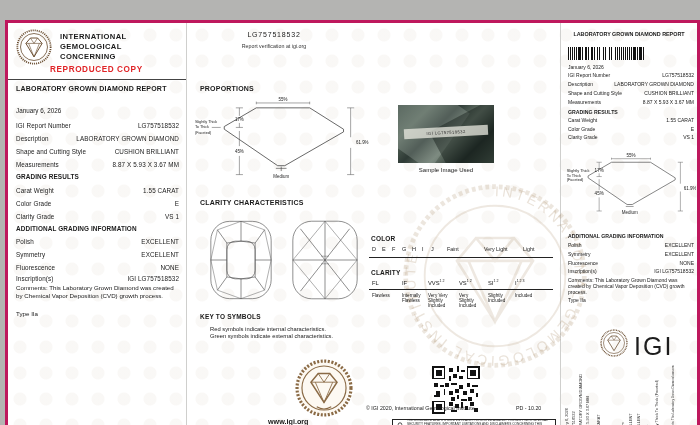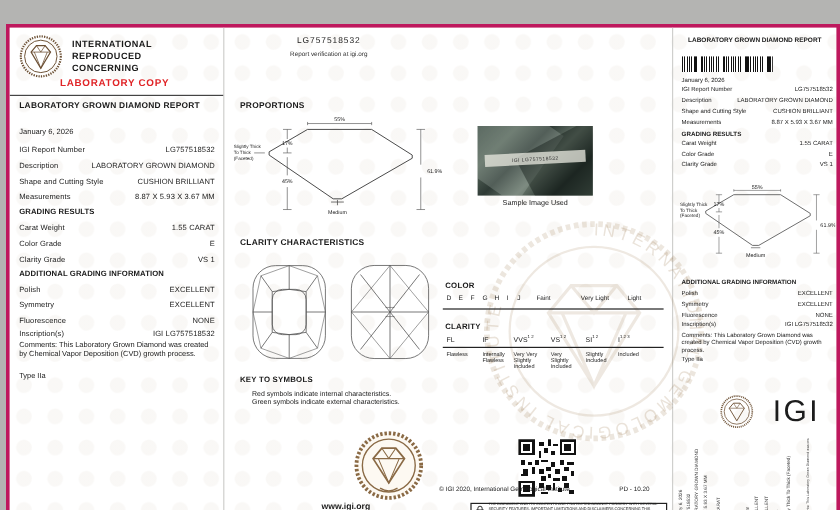--- a/index.html
+++ b/index.html
@@ -51,24 +51,24 @@
   <div class="abs" style="left:8px;top:6px;width:36px;height:36px">
     <svg width="36" height="36" viewBox="0 0 40 40">
       <circle cx="20" cy="20" r="18.5" fill="none" stroke="#6b4f33" stroke-width="2" stroke-dasharray="1.2,1.1"></circle>
       <circle cx="20" cy="20" r="15" fill="none" stroke="#6b4f33" stroke-width="0.9"></circle>
       <path d="M11 16 L16 10 H24 L29 16 L20 31 Z" fill="none" stroke="#6b4f33" stroke-width="1.1"></path>
       <path d="M11 16 H29 M16 10 L20 16 L24 10 M14 16 L20 31 L26 16" fill="none" stroke="#6b4f33" stroke-width="0.7"></path>
     </svg>
   </div>
   <div class="abs brand" style="left:52px;top:9px">
     <div>INTERNATIONAL</div>
-    <div>REPRODUCED</div>
+    <div>GEMOLOGICAL</div>
     <div>CONCERNING</div>
   </div>
-  <div class="abs red" style="left:42px;top:42px">LABORATORY COPY</div>
+  <div class="abs red" style="left:42px;top:42px">REPRODUCED COPY</div>
   <div class="hline" style="left:0;top:56px;width:178px"></div>
   <div class="abs h7" style="left:8px;top:62px">LABORATORY GROWN DIAMOND REPORT</div>
 
   <div class="abs" style="left:8px;top:84px;font-size:6.3px">January 6, 2026</div>
 
   <div class="row" style="top:99px">
     <span>IGI Report Number</span>
     <span>LG757518532</span>
   </div>
   <div class="row" style="top:112px">
@@ -390,21 +390,21 @@
     <span>Fluorescence</span>
         <span>NONE</span>
   </div>
   <div class="rrow" style="top:246px">
     <span>Inscription(s)</span>
         <span>IGI LG757518532</span>
   </div>
   <div class="abs" style="left:560px;top:254px;width:126px;font-size:5px;line-height:6px">Comments: This Laboratory Grown Diamond was created by Chemical Vapor Deposition (CVD) growth process.</div>
   <div class="abs" style="left:560px;top:274px;font-size:5px">Type IIa</div>
 
-  <div class="abs" style="left:592px;top:306px;display:flex;align-items:flex-start;gap:16px">
+  <div class="abs" style="left:592px;top:306px;display:flex;align-items:flex-end;gap:6px">
     <span>
       <svg width="28" height="28" viewBox="0 0 40 40">
         <circle cx="20" cy="20" r="18.5" fill="none" stroke="#6b4f33" stroke-width="2" stroke-dasharray="1.2,1.1"></circle>
         <circle cx="20" cy="20" r="15" fill="none" stroke="#6b4f33" stroke-width="0.9"></circle>
         <path d="M11 16 L16 10 H24 L29 16 L20 31 Z" fill="none" stroke="#6b4f33" stroke-width="1.1"></path>
         <path d="M11 16 H29 M16 10 L20 16 L24 10" fill="none" stroke="#6b4f33" stroke-width="0.7"></path>
       </svg>
     </span>
     <span class="igiword">IGI</span>
   </div>

